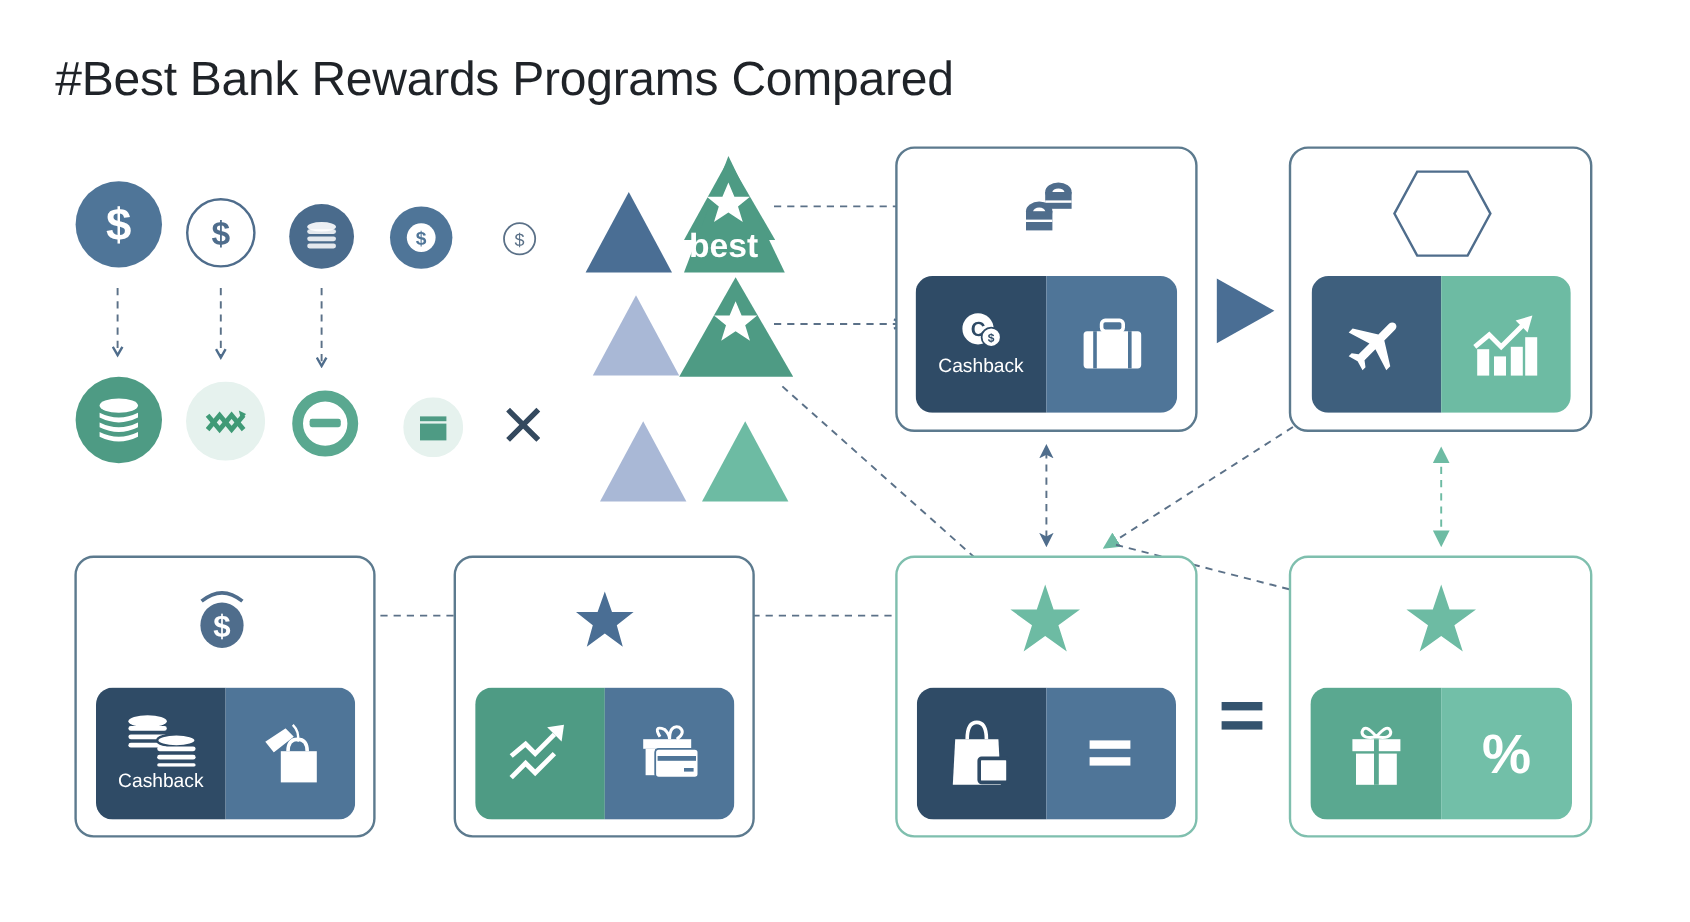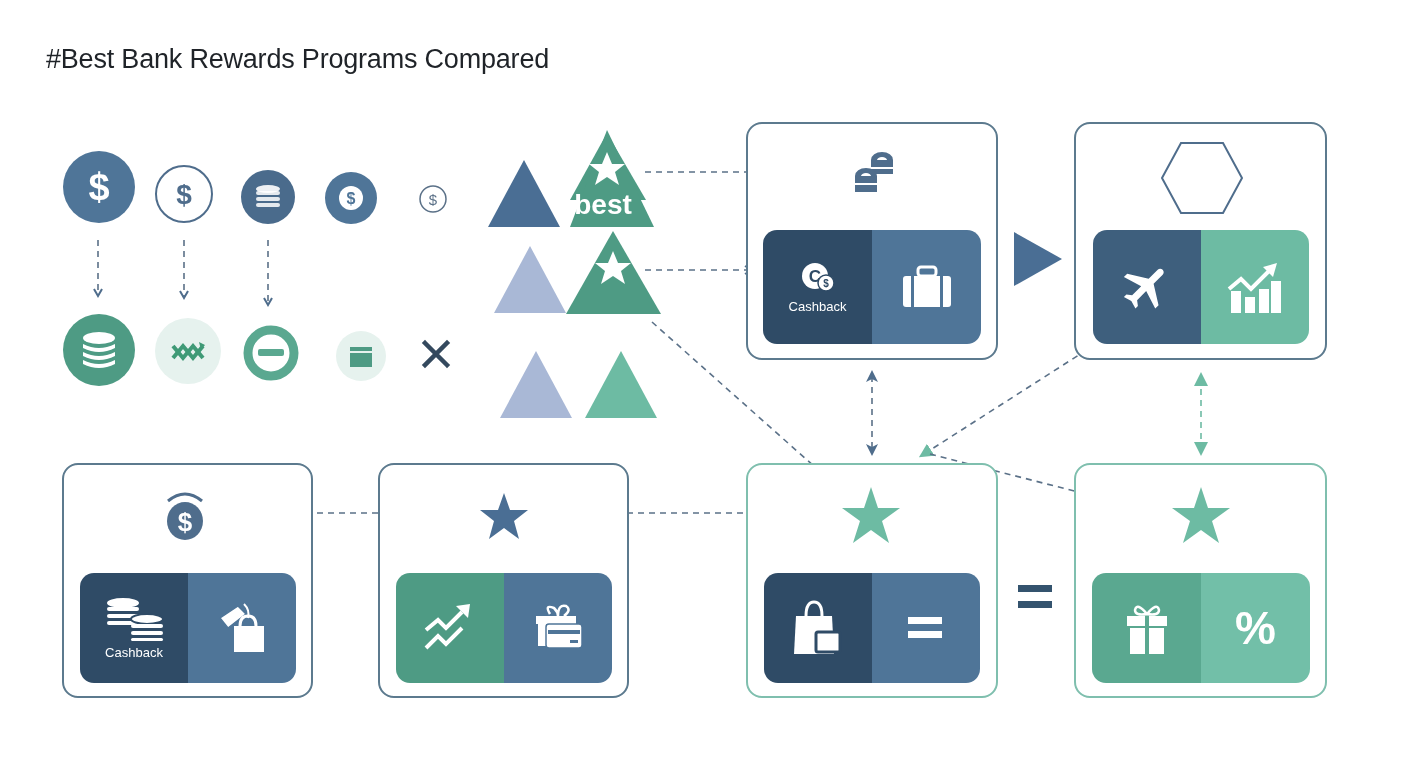--- a/index.html
+++ b/index.html
@@ -3,35 +3,35 @@
 <meta charset="utf-8">
 <style>
   html, body { margin: 0; padding: 0; }
   body {
     width: 1408px; height: 768px; position: relative; overflow: hidden;
     background: #ffffff;
     font-family: "Liberation Sans", "DejaVu Sans", sans-serif;
   }
   .title {
     position: absolute; left: 46px; top: 44px;
-    font-size: 27px; font-weight: 400; color: #1f2328;
+    font-size: 40px; font-weight: 400; color: #1f2328;
     letter-spacing: -0.2px; margin: 0;
   }
   .abs { position: absolute; }
   svg.canvas { position: absolute; left: 0; top: 0; }
   .card {
     position: absolute; box-sizing: border-box;
     border: 2px solid #5c7a8e; border-radius: 16px; background: #fff;
   }
   .card.green { border-color: #7fbfae; }
   .panel {
     position: absolute; border-radius: 14px; overflow: hidden; display: flex;
   }
   .half { flex: 1; position: relative; display: flex; flex-direction: column; align-items: center; justify-content: center; }
-  .plabel { color: #ffffff; font-size: 13px; margin-top: 4px; }
+  .plabel { color: #ffffff; font-size: 16px; margin-top: 4px; }
 </style>
 </head>
 <body>
 
 <h1 class="title">#Best Bank Rewards Programs Compared</h1>
 
 <svg class="canvas" width="1408" height="768">
   <defs>
     <marker id="arrB" markerWidth="10" markerHeight="10" refX="8" refY="5" orient="auto" markerUnits="userSpaceOnUse">
       <path d="M1,1 L8,5 L1,9" fill="none" stroke="#4f6d8c" stroke-width="2"></path>

